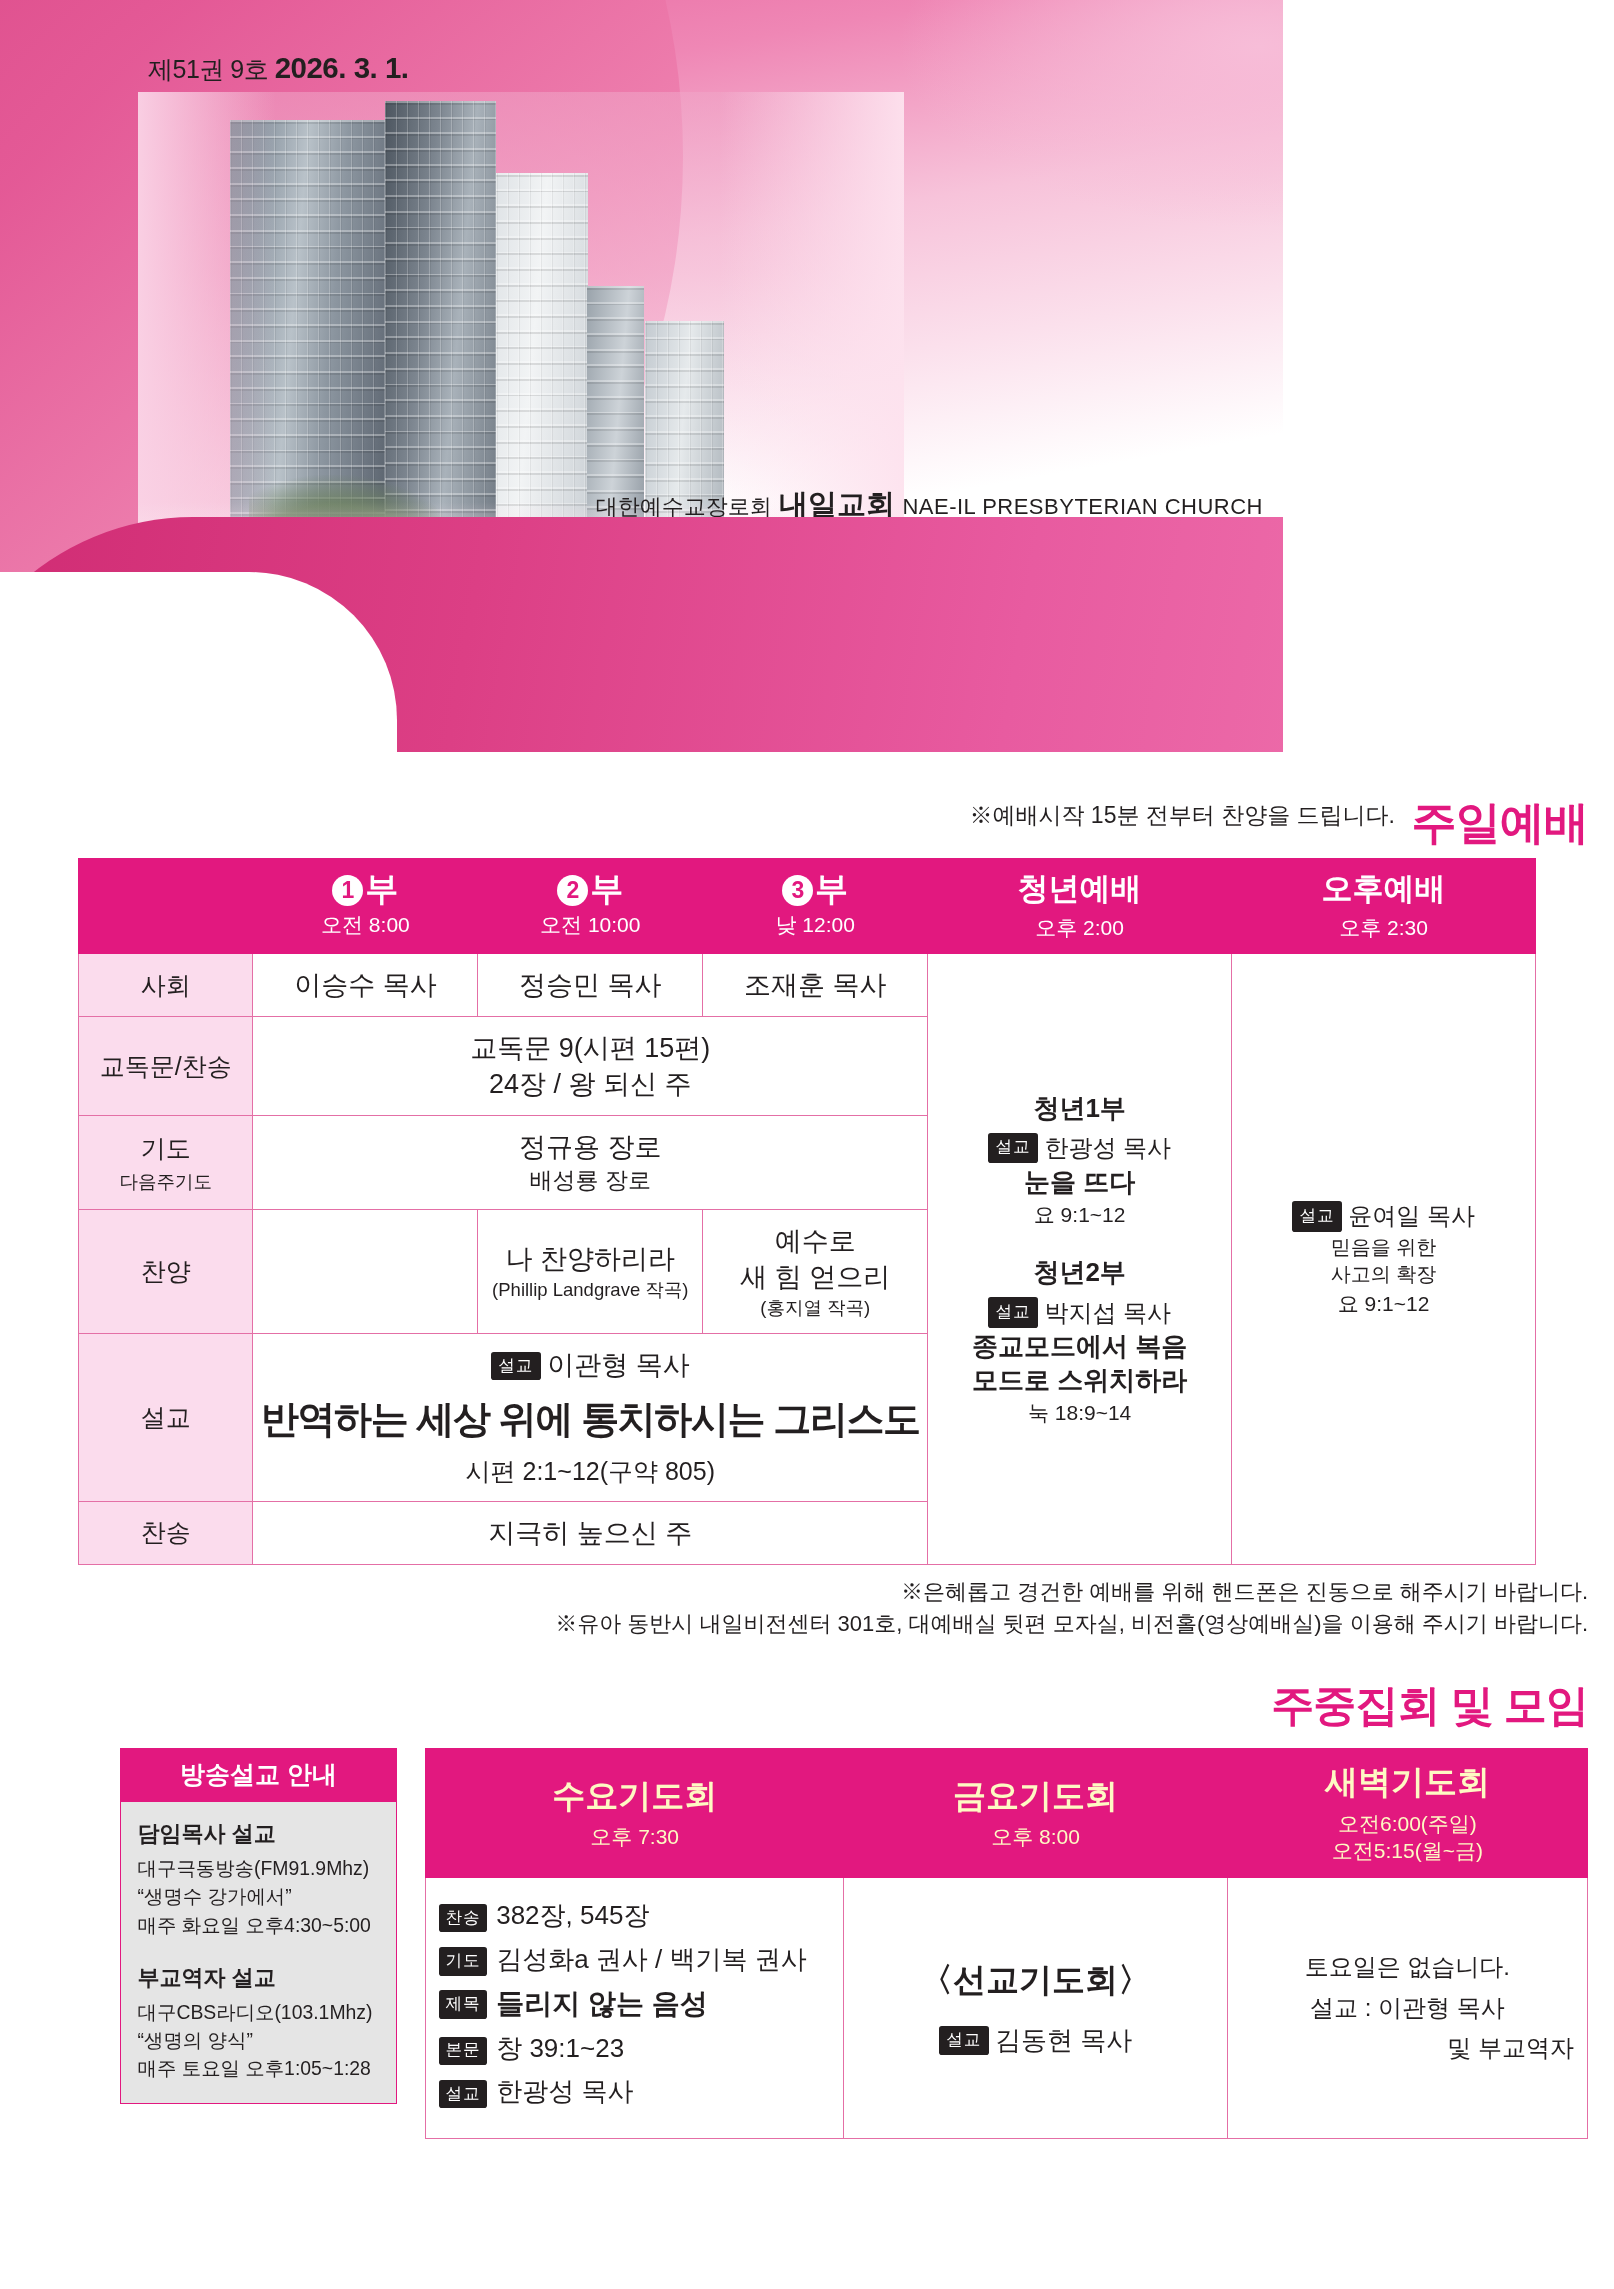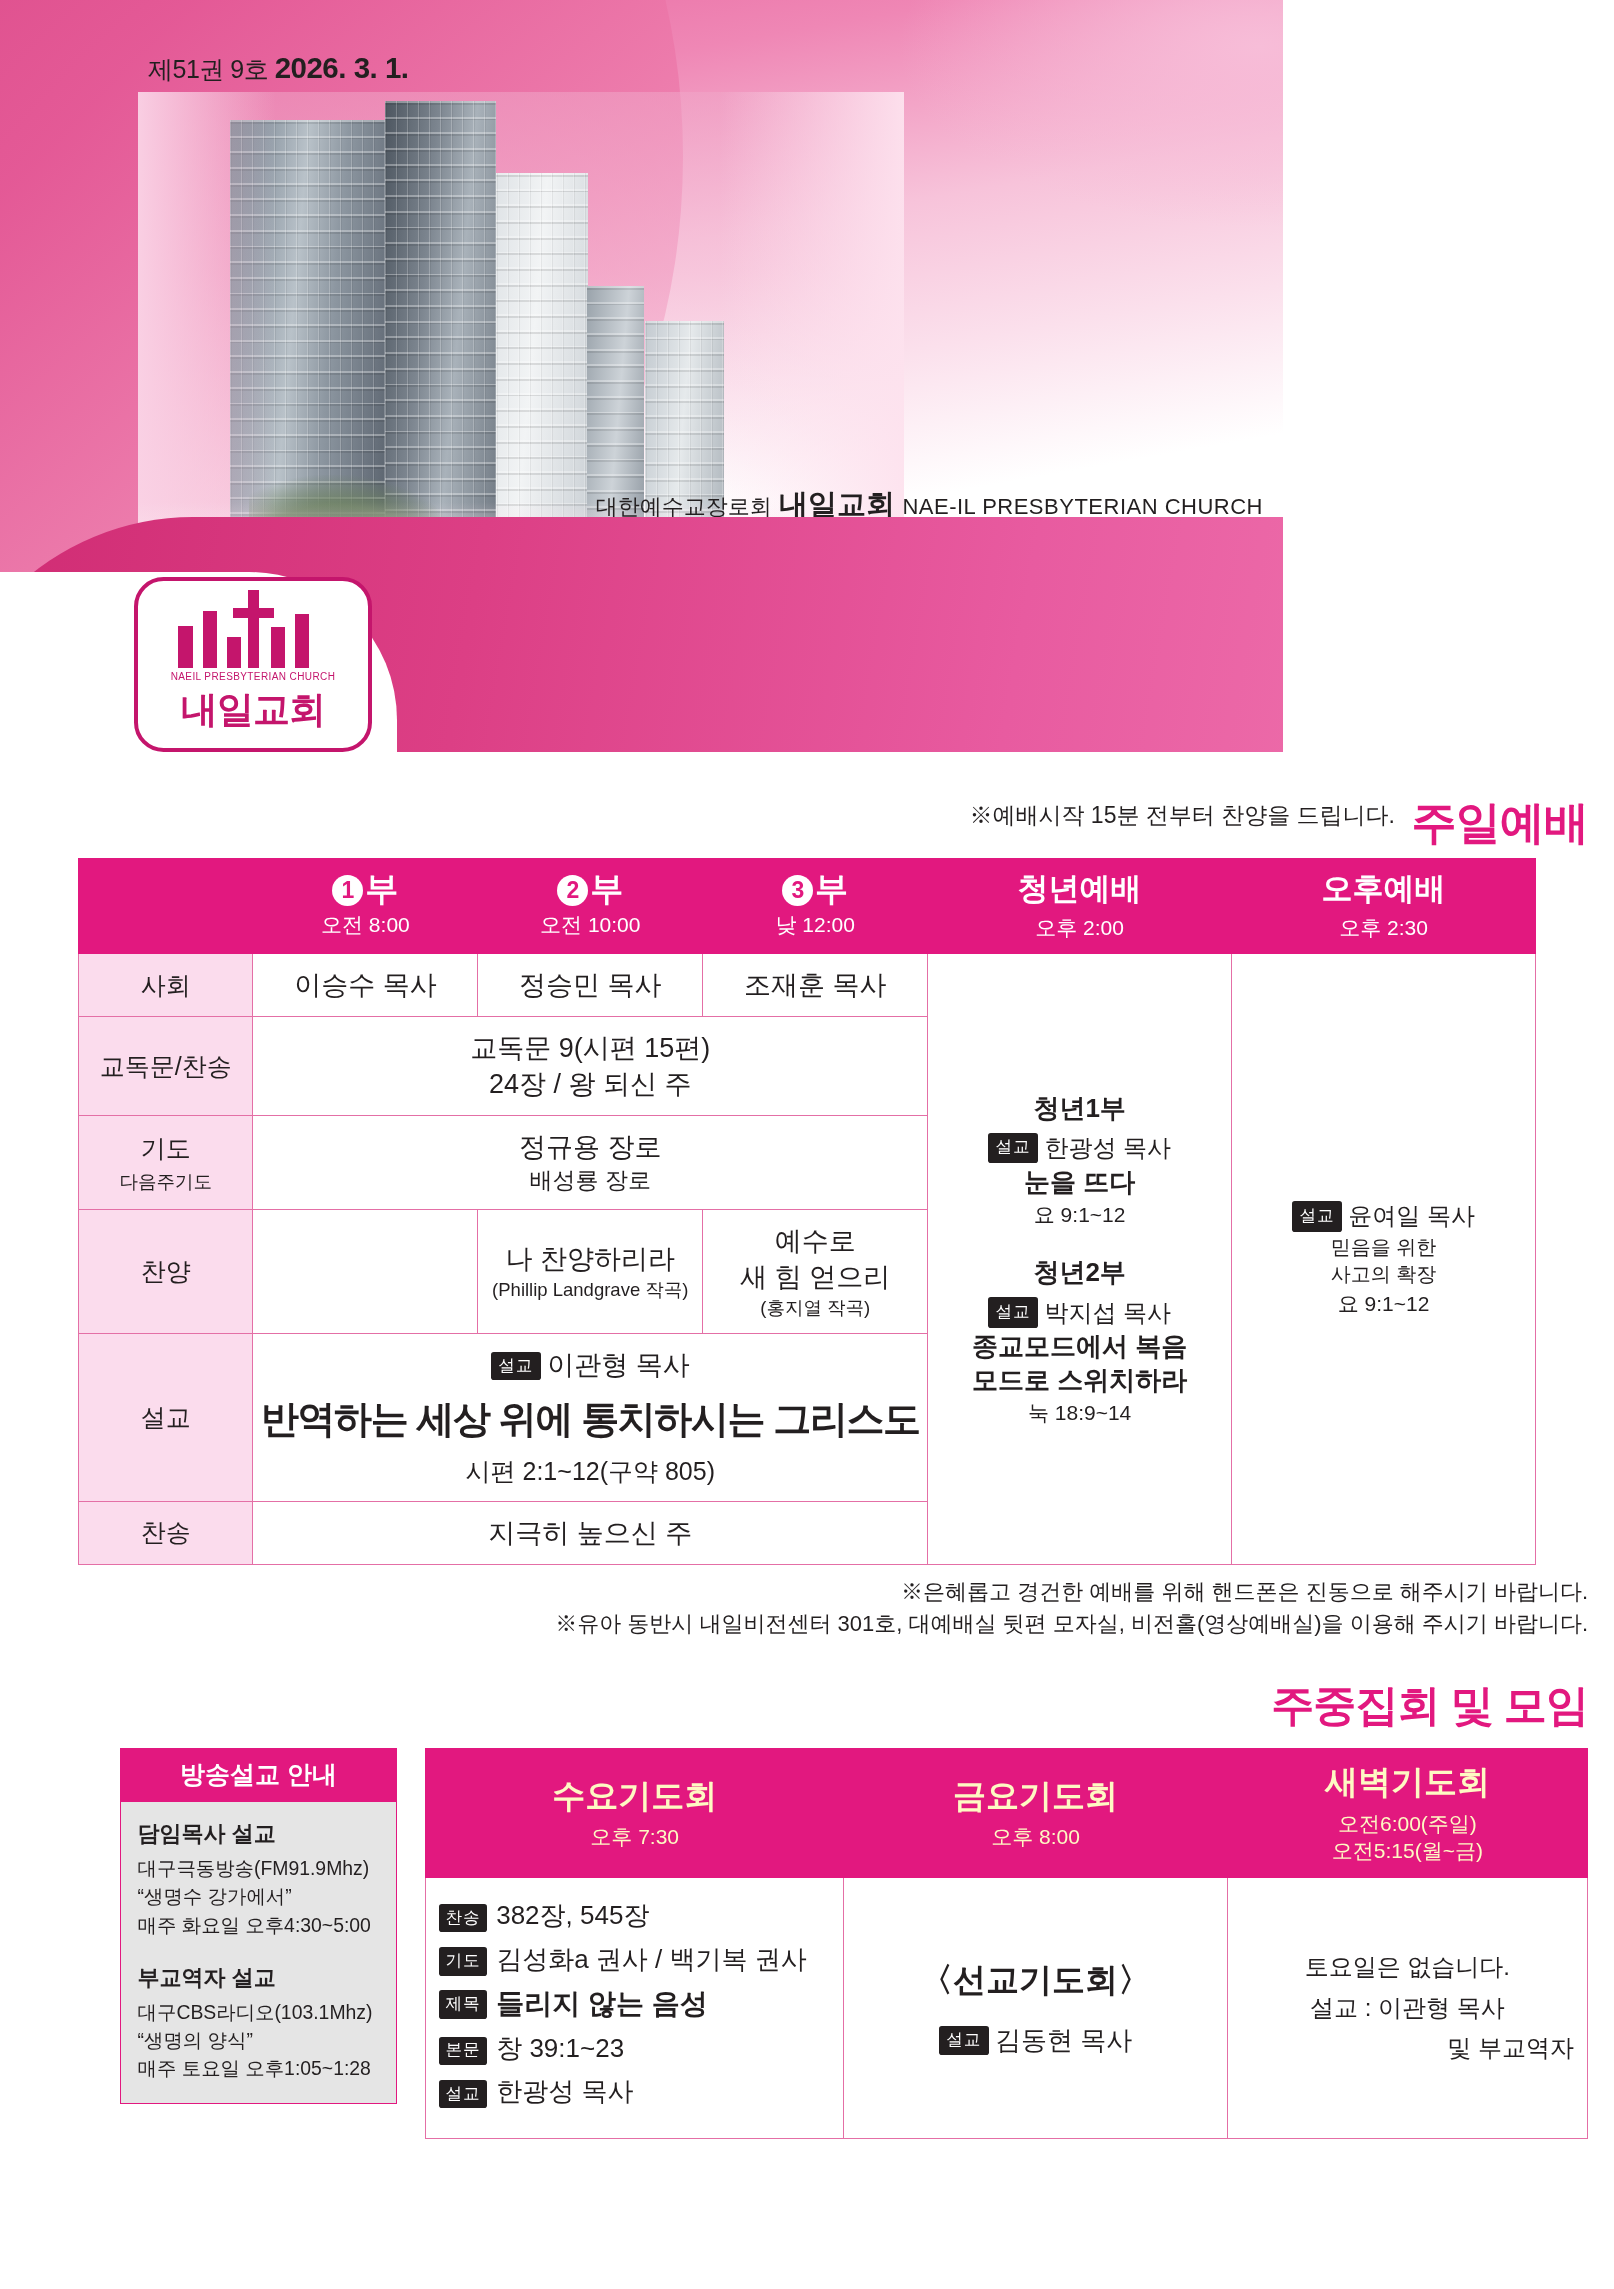--- a/index.html
+++ b/index.html
@@ -318,32 +318,20 @@
     <span>대한예수교장로회</span><span class="kname">내일교회</span><span class="ename">NAE-IL PRESBYTERIAN CHURCH</span>
   </div>
   <div class="pastor-line">
     <span>담임목사</span><span class="kname">이 관 형</span><span class="ename">Rev. Lee, Kwan-hyoung</span>
   </div>
 
   <div class="hdr-curve2"></div>
   <div class="hdr-white-wedge"></div>
   <div class="hdr-curve2-mask"></div>
 
-  <div class="logo-badge">
-    <div class="logo-bars">
-      <i></i>
-      <i></i>
-      <i></i>
-      <i></i>
-      <i></i>
-      <div class="logo-cross"></div>
-    </div>
-    <div class="logo-en">NAEIL PRESBYTERIAN CHURCH</div>
-    <div class="logo-kr">내일교회</div>
-  </div>
 
 </div>
 
 <div class="sunday-wrap">
   <div class="sunday-top">
     <div class="notice-pre">※예배시작 15분 전부터 찬양을 드립니다.</div>
     <div class="sunday-title">주일예배</div>
   </div>
 
   <table class="sched">

